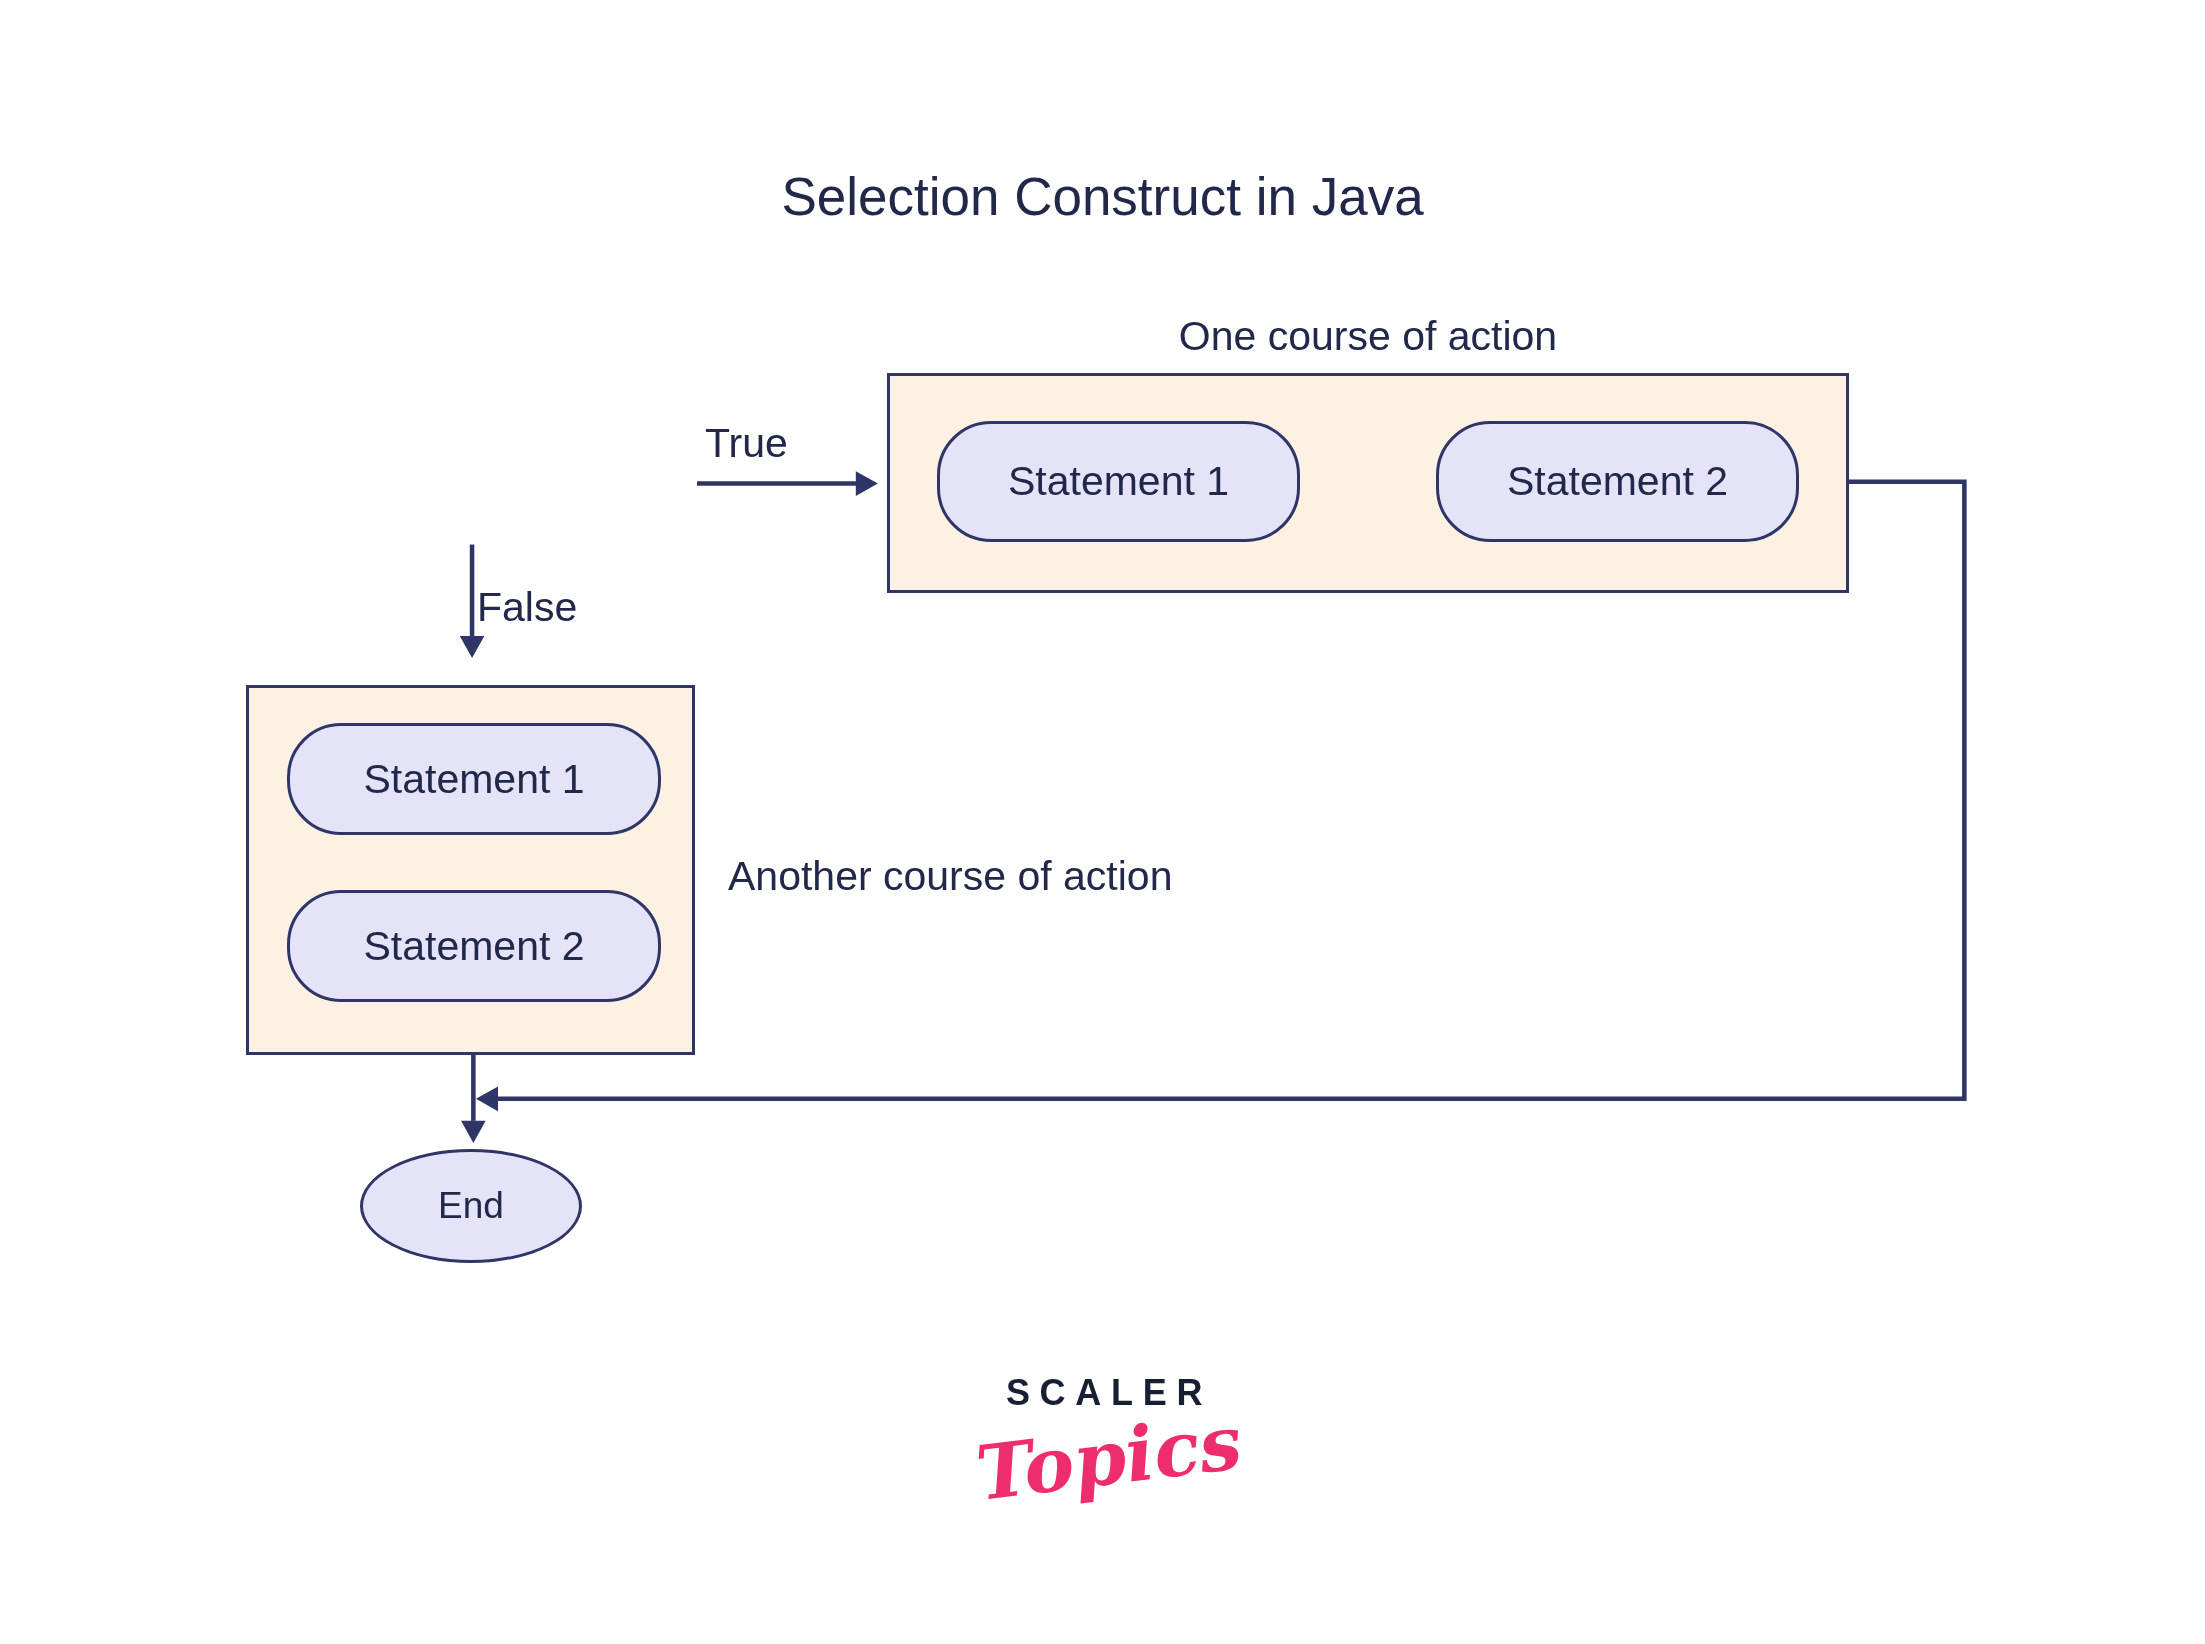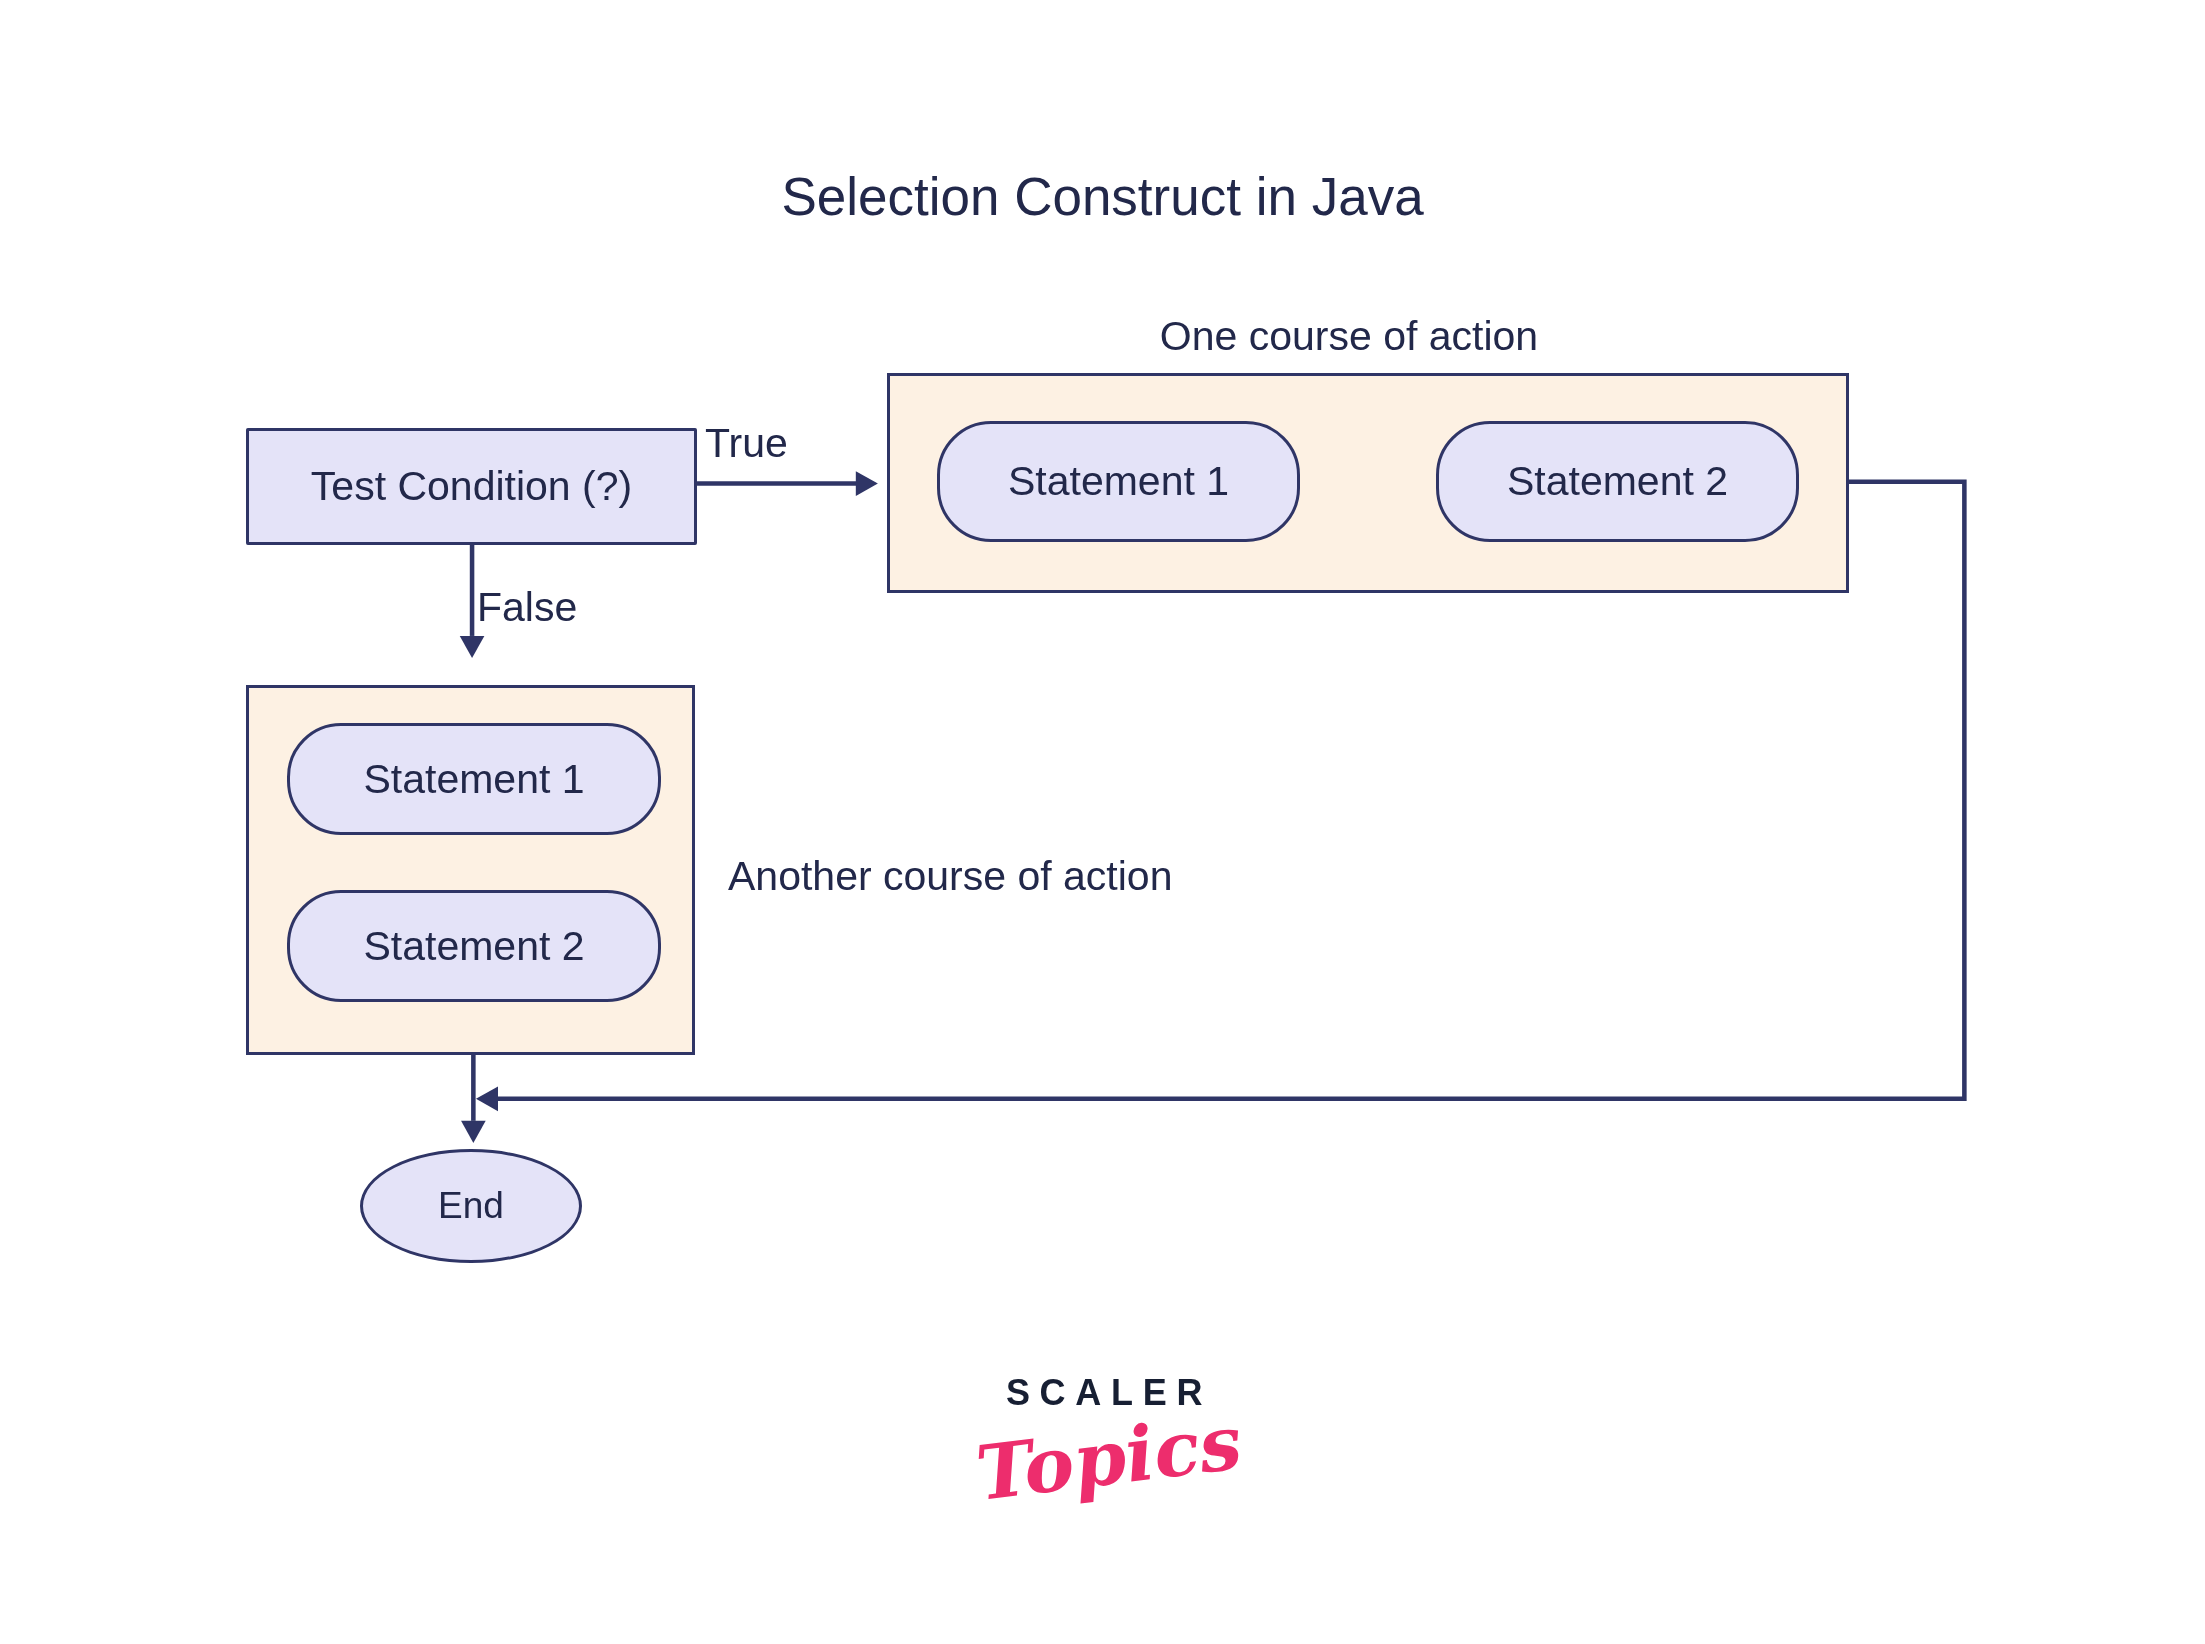--- a/index.html
+++ b/index.html
@@ -92,32 +92,29 @@
 
     <line class="fl" x1="730" y1="1287" x2="730" y2="1323"></line>
     <polygon class="ah" points="730,1357 711,1323 749,1323"></polygon>
 
     <line class="fl" x1="730" y1="1545" x2="730" y2="1729"></line>
     <polygon class="ah" points="730,1763 711,1729 749,1729"></polygon>
   </svg>
 
   <div class="title">Selection Construct in Java</div>
 
-  <div class="caption" style="left:868px;top:313px;width:962px;text-align:center;">One course of action</div>
+  <div class="caption" style="left:887px;top:313px;width:962px;text-align:center;">One course of action</div>
   <div class="groupbox" style="left:887px;top:373px;width:962px;height:220px;"></div>
   <div class="node stadium" style="left:937px;top:421px;width:363px;height:121px;">
     <span>Statement 1</span>
   </div>
   <div class="node stadium" style="left:1436px;top:421px;width:363px;height:121px;">
     <span>Statement 2</span>
   </div>
 
-  <div class="node rect-node" style="left:246px;top:428px;width:451px;height:117px;">
-    <span>Test Condition (?)</span>
-  </div>
 
   <div class="edge-label" style="left:705px;top:420px;width:156px;">True</div>
   <div class="edge-label" style="left:477px;top:584px;width:156px;">False</div>
 
   <div class="groupbox" style="left:246px;top:685px;width:449px;height:370px;"></div>
   <div class="node stadium" style="left:287px;top:723px;width:374px;height:112px;">
     <span>Statement 1</span>
   </div>
   <div class="node stadium" style="left:287px;top:890px;width:374px;height:112px;">
     <span>Statement 2</span>

